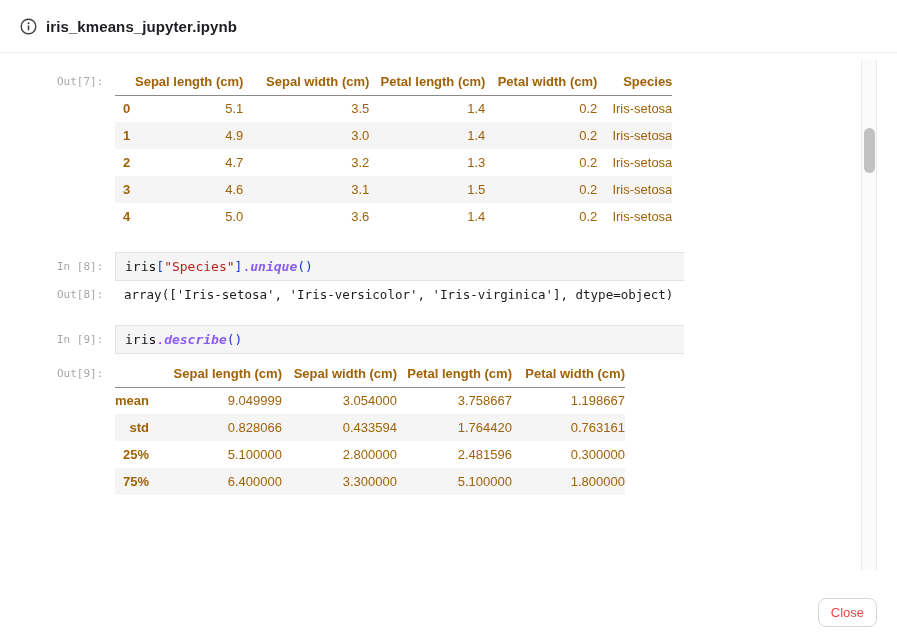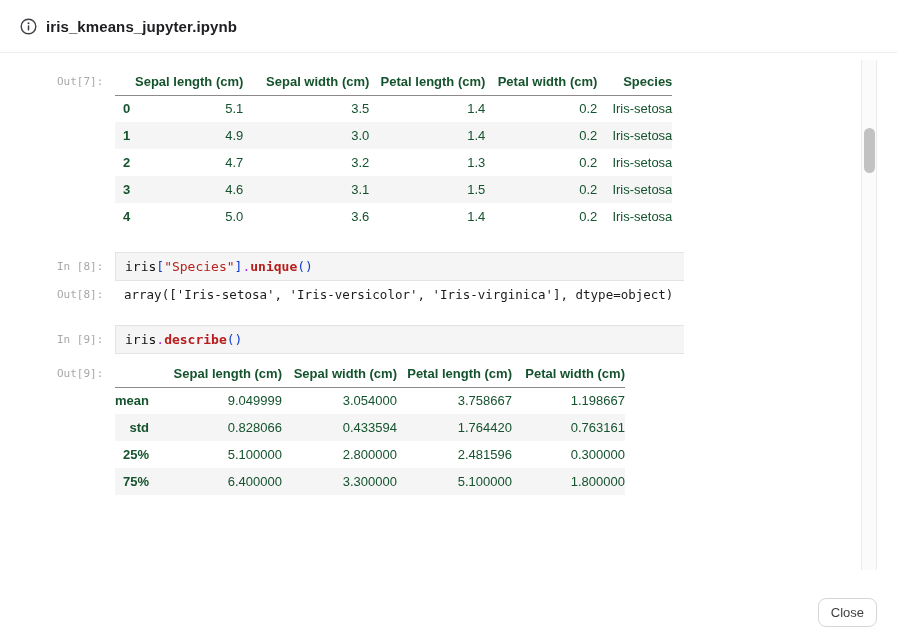--- a/index.html
+++ b/index.html
@@ -18,37 +18,37 @@
   .title { font-size:15px; font-weight:700; color:#202024; letter-spacing:.1px; }
 
   
   .content { position:absolute; top:60px; left:0; width:684px; height:510px; overflow:hidden; }
   .cell { position:absolute; left:0; width:100%; }
   .prompt {
     position:absolute; left:57px;
     font-family:"DejaVu Sans Mono","Liberation Mono",monospace;
     font-size:11px; color:#a8a8a8; white-space:pre;
   }
-  .nb-table { position:absolute; left:115px; border-collapse:collapse; font-size:13px; color:#14532d; table-layout:fixed; }
+  .nb-table { position:absolute; left:115px; border-collapse:collapse; font-size:13px; color:#a16207; table-layout:fixed; }
   .nb-table th, .nb-table td { height:27px; padding:0; white-space:nowrap; text-align:right; vertical-align:middle; }
   .nb-table thead th { font-weight:bold; border-bottom:1px solid #8a8a8a; }
   .nb-table tbody th { font-weight:bold; }
   .nb-table tbody tr:nth-child(even) { background:#f5f5f5; }
   .nb-table.idx-left tbody th { text-align:left; padding-left:8px; }
 
   .codebox {
     position:absolute; left:115px; width:726px; height:29px;
     background:#f5f5f5; border:1px solid #e3e3e3;
     font-family:"DejaVu Sans Mono","Liberation Mono",monospace;
     font-size:13px; line-height:27px; padding-left:9px; white-space:pre;
   }
   .tok-name    { color:#111111; }
   .tok-string  { color:#ba2121; }
   .tok-operator{ color:#aa22ff; }
-  .tok-method  { color:#b91c1c; font-weight:bold; }
+  .tok-method  { color:#8b5cf6; font-weight:bold;font-style:italic; }
   .tok-bracket { color:#1240ce; }
 
   .outtext {
     position:absolute; left:124px;
     font-family:"DejaVu Sans Mono","Liberation Mono",monospace;
     font-size:12.5px; color:#1c1c1c; white-space:pre;
   }
 
   
   .scroll-track {
@@ -58,21 +58,21 @@
   .scroll-thumb {
     position:absolute; left:2px; top:68px; width:11px; height:45px;
     background:#c2c2c2; border-radius:5.5px;
   }
 
   
   .close-btn {
     position:absolute; right:20px; top:598px; height:29px; min-width:58px;
     padding:0 12px; border:1px solid #d6d6da; border-radius:8px;
     background:#ffffff; font-family:"Liberation Sans",sans-serif;
-    font-size:13px; color:#404040; cursor:pointer;
+    font-size:13px; color:#ef4444; cursor:pointer;
   }
 </style>
 </head>
 <body>
 
 <div class="modal-header">
   <span class="info-icon">
     <svg viewBox="0 0 17 17" width="17" height="17">
       <circle cx="8.5" cy="8.5" r="7.3" fill="none" stroke="#3f3f46" stroke-width="1.4"></circle>
       <circle cx="8.5" cy="5.2" r="1" fill="#3f3f46"></circle>

